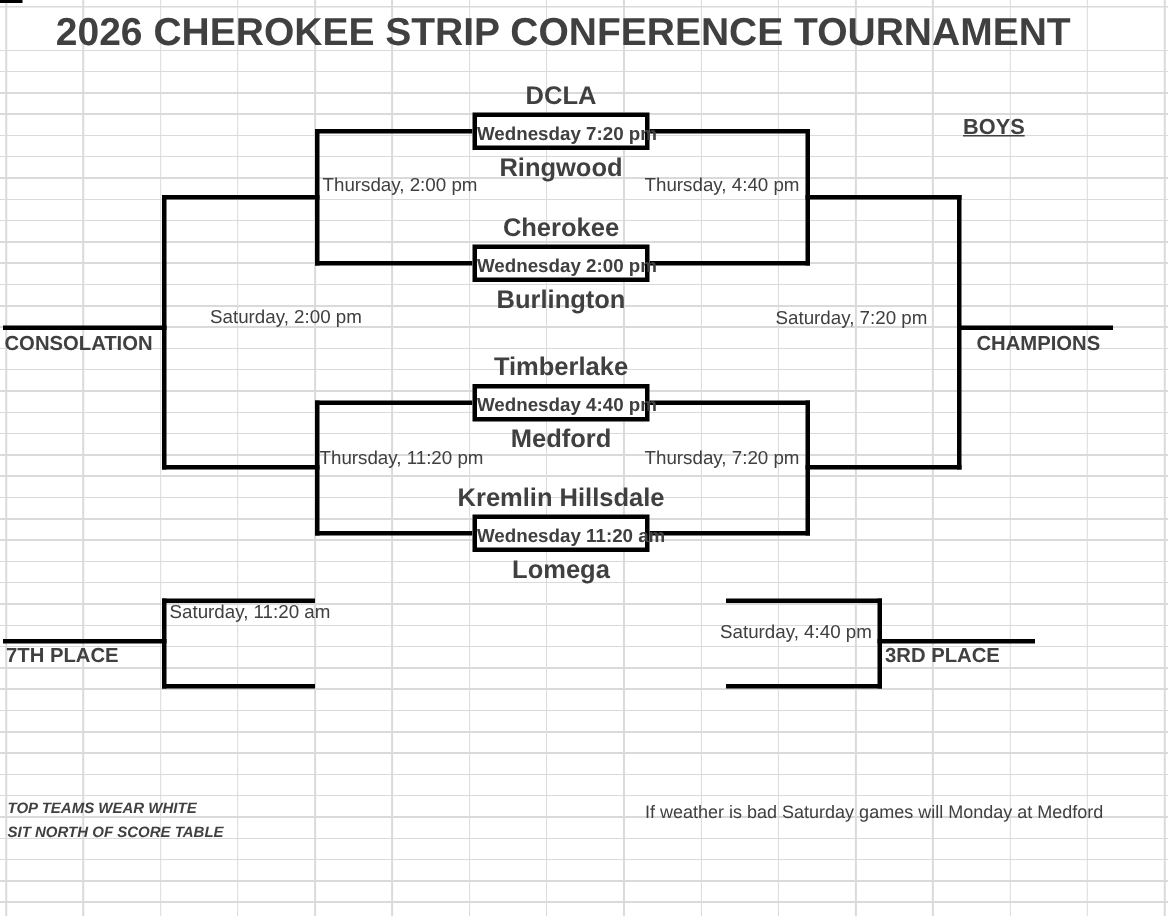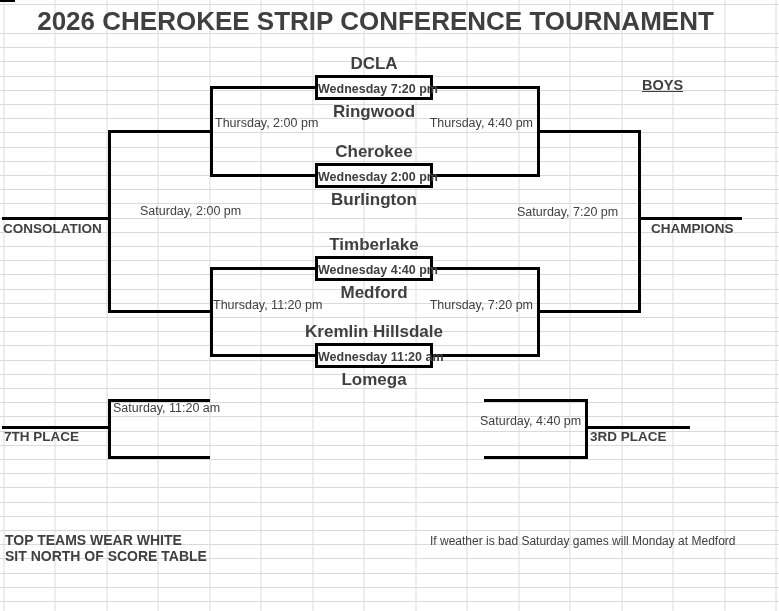--- a/index.html
+++ b/index.html
@@ -28,21 +28,21 @@
   .team.top{top:-19px;}
   .team.bottom{top:29px;}
   
   .lbl{position:absolute;font-weight:normal;font-size:12.5px;line-height:14px;white-space:nowrap;}
   .lbl.r{text-align:right;}
   .slot{position:absolute;font-weight:bold;font-size:13.5px;line-height:15px;white-space:nowrap;}
   .title{position:absolute;left:0;top:6px;width:751px;text-align:center;
     font-weight:bold;font-size:26px;line-height:30px;letter-spacing:0px;}
   .division{position:absolute;left:642px;top:38px;font-weight:bold;font-size:14.5px;
     text-decoration:underline;margin-top:39px;}
-  .note-b{position:absolute;font-weight:bold;font-size:14px;line-height:16px;white-space:nowrap;}
+  .note-b{position:absolute;font-weight:bold;font-size:10px;line-height:16px;white-space:nowrap;font-style:italic;}
   .note-r{position:absolute;font-weight:normal;font-size:12px;line-height:14px;white-space:nowrap;}
   .corner-mark{position:absolute;left:0;top:0;width:15px;height:2px;background:#000;}
 </style>
 </head>
 <body>
 
 <div id="sheet">
   <div class="grid-v"></div>
   <div class="grid-h"></div>
   <div class="grid-h-top"></div>

